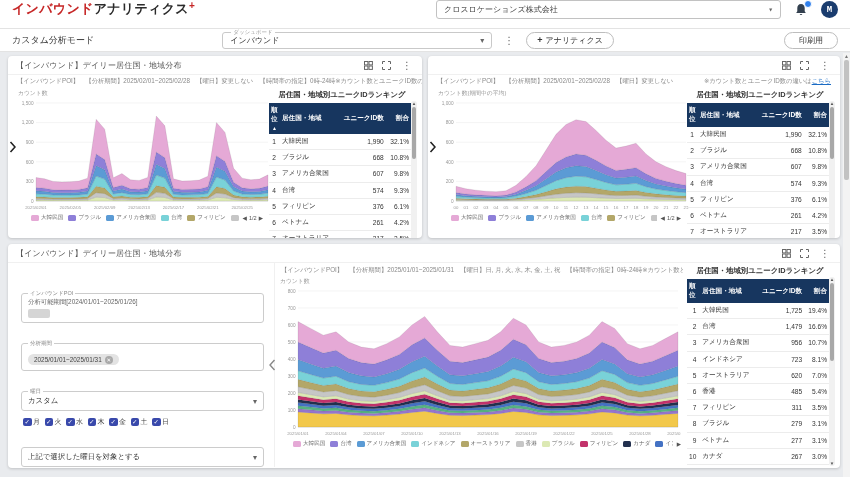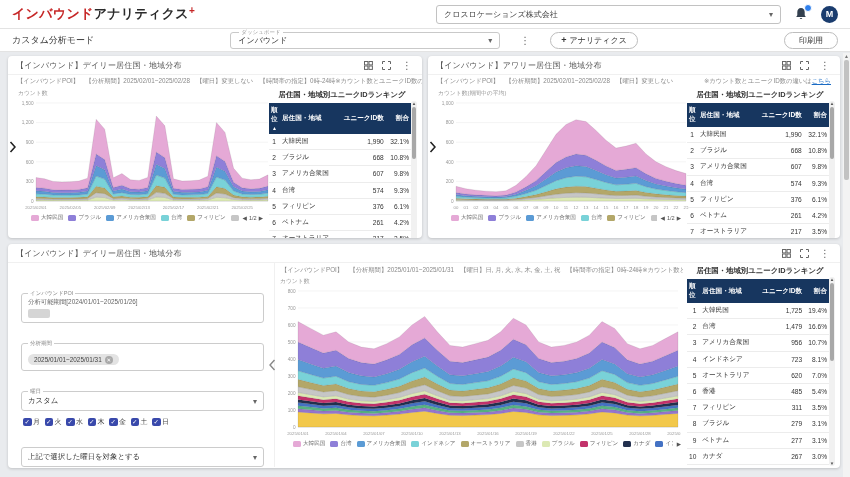--- a/index.html
+++ b/index.html
@@ -1,33 +1,33 @@
 <!DOCTYPE html>
 <html><head>
 <meta charset="utf-8">
 <style>
   * { box-sizing: border-box; margin: 0; padding: 0; }
   html,body { width:850px; height:477px; overflow:hidden; }
   body { font-family:"Liberation Sans","DejaVu Sans",sans-serif; background:#e9ebee; position:relative; color:#333; }
 
   
-  .topbar { height:29px; background:#fff; border-bottom:1px solid #e3e3e3; display:flex; align-items:center; padding:0 12px; position:relative; z-index:5; }
+  .topbar { height:29px; background:#fff; border-bottom:1px solid #e3e3e3; display:flex; align-items:flex-start; padding:0 12px; position:relative; z-index:5; }
   .brand { font-size:13px; font-weight:bold; letter-spacing:.3px; cursor:pointer; }
   .b-red { color:#c62626; }
   .b-dark { color:#2b2b2b; }
   .b-plus { color:#c62626; font-size:10px; vertical-align:top; }
-  .top-right { margin-left:auto; display:flex; align-items:center; gap:12px; }
+  .top-right { margin-left:auto; display:flex; align-items:center; gap:12px;font-family:Liberation Mono, monospace; }
   .company-select { width:345px; height:19px; border:1px solid #c2c2c2; border-radius:3px; display:flex; align-items:center; padding:0 7px; font-size:8px; color:#444; background:#fff; cursor:pointer; }
   .company-select .caret { margin-left:auto; color:#666; font-size:8px; }
   .bell { position:relative; width:16px; height:16px; cursor:pointer; }
   .badge { position:absolute; top:-2px; right:-3px; width:8px; height:8px; background:#2f80ed; border-radius:50%; border:1px solid #fff; }
   .avatar { width:17px; height:17px; border-radius:50%; background:#1a3c6e; color:#fff; font-size:9px; font-weight:bold; display:flex; align-items:center; justify-content:center; cursor:pointer; }
 
   
-  .toolbar { height:23px; background:#fff; border-bottom:1px solid #e3e3e3; display:flex; align-items:center; padding:0 12px; gap:18px; position:relative; z-index:4; }
+  .toolbar { height:23px; background:#fff; border-bottom:1px solid #e3e3e3; display:flex; align-items:center; padding:0 12px; gap:10px; position:relative; z-index:4; }
   .mode { font-size:9px; color:#333; }
   .dash-select { position:relative; margin-left:118px; width:270px; height:17px; border:1px solid #c9c9c9; border-radius:3px; display:flex; align-items:center; padding:0 7px; cursor:pointer; background:#fff; }
   .float-label { position:absolute; top:-4px; left:8px; font-size:5.5px; color:#999; background:#fff; padding:0 2px; }
   .dash-value { font-size:8px; color:#333; }
   .dash-select .caret { margin-left:auto; font-size:8px; color:#666; }
   .kebab { font-size:10px; color:#666; cursor:pointer; padding:0 2px; }
   .pill { border:1px solid #bdbdbd; background:#fff; border-radius:10px; font-size:8px; color:#333; padding:2px 10px; cursor:pointer; display:flex; align-items:center; gap:3px; font-family:inherit; }
   .pill .plus { font-weight:bold; font-size:9px; }
   .print { margin-left:auto; padding:2px 14px;text-align:right; }
 
@@ -282,21 +282,20 @@
       </div>
     </div>
   </div>
   <svg class="edge-chev chev-l" width="7" height="12" viewBox="0 0 7 12">
       <path d="M1.5 1 L6 6 L1.5 11" fill="none" stroke="#222" stroke-width="1.6"></path>
     </svg>
 </section>
 
 <section class="panel" id="p2">
   <div class="phead">
-    <span class="ptitle">【インバウンド】アワリー居住国・地域分布</span>
     <span class="picons">
       <svg width="9" height="9" viewBox="0 0 9 9">
           <rect x="0.5" y="0.5" width="3.4" height="3.4" fill="none" stroke="#666"></rect>
           <rect x="5" y="0.5" width="3.4" height="3.4" fill="none" stroke="#666"></rect>
           <rect x="0.5" y="5" width="3.4" height="3.4" fill="none" stroke="#666"></rect>
           <rect x="5" y="5" width="3.4" height="3.4" fill="none" stroke="#666"></rect>
         </svg>
       <svg width="9" height="9" viewBox="0 0 9 9">
           <path d="M0.5 3 V0.5 H3 M6 0.5 H8.5 V3 M8.5 6 V8.5 H6 M3 8.5 H0.5 V6" fill="none" stroke="#666" stroke-width="1"></path>
         </svg>

